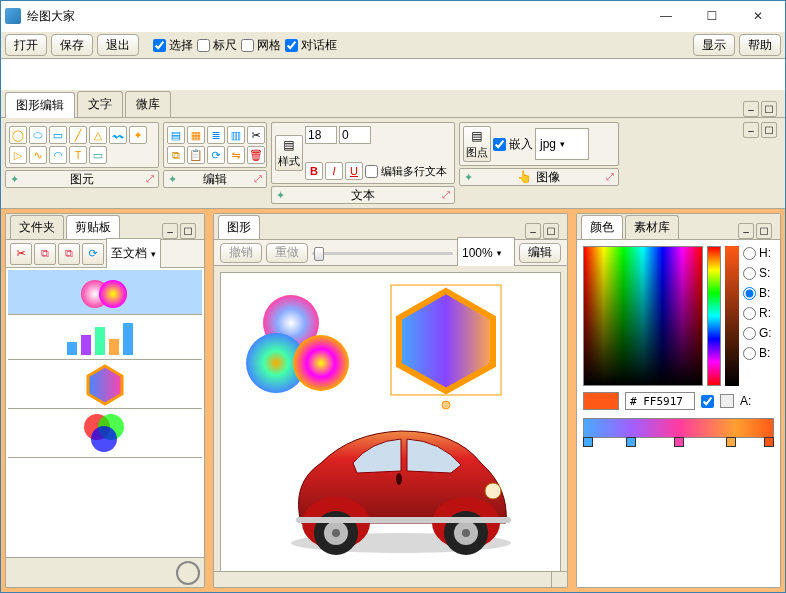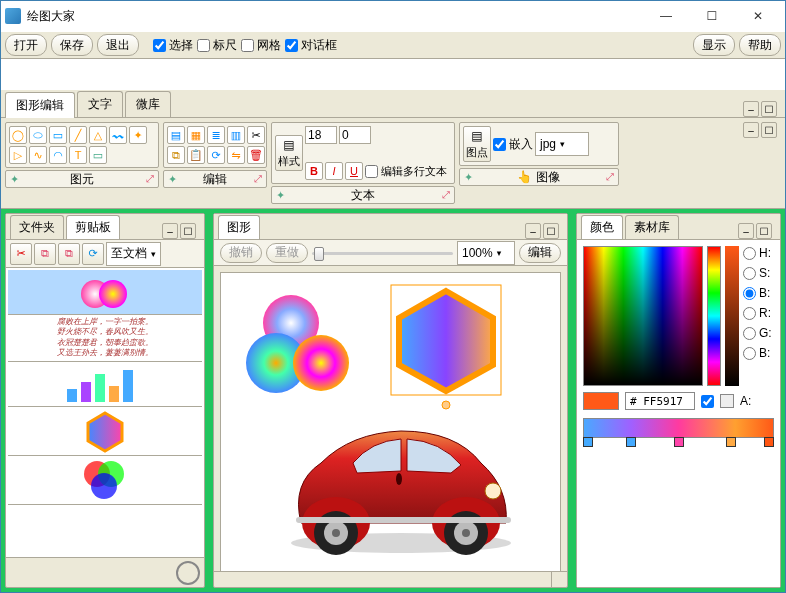--- a/index.html
+++ b/index.html
@@ -3,50 +3,50 @@
 <meta charset="utf-8">
 <style>
 * { box-sizing: border-box; margin: 0; padding: 0; font-family: "Microsoft YaHei", sans-serif; font-size: 12px; }
 body { background: #fff; }
 .window { width: 786px; height: 593px; border: 1px solid #3c7fb1; display: flex; flex-direction: column; }
 .titlebar { height: 30px; background: #fff; display: flex; align-items: center; padding: 0 4px; }
 .titlebar .app-icon { width: 16px; height: 16px; margin-right: 6px; background: linear-gradient(135deg,#4fa8e0,#2a7ab8); border-radius: 2px; }
 .titlebar .title { flex: 1; }
 .titlebar .winbtn { width: 46px; height: 30px; display: flex; align-items: center; justify-content: center; cursor: pointer; color: #333; }
 .menubar { height: 28px; background: #ece9d8; border-top: 1px solid #fff; border-bottom: 1px solid #aca899; display: flex; align-items: center; padding: 0 4px; gap: 4px; }
-.mbtn { height: 22px; padding: 0 8px; border: 1px solid #aca899; background: linear-gradient(#fff,#ece9d8); border-radius: 10px; cursor: pointer; display: flex; align-items: center; }
+.mbtn { height: 22px; padding: 0 8px; border: 1px solid #aca899; background: linear-gradient(#fff,#ece9d8); border-radius: 4px; cursor: pointer; display: flex; align-items: center; }
 .chk { display: flex; align-items: center; gap: 3px; cursor: pointer; }
 .chk input { cursor: pointer; }
 .tabbar { height: 28px; background: #ece9d8; display: flex; align-items: flex-end; padding: 4px 4px 0; gap: 2px; border-bottom:1px solid #aca899;margin-top:31px;}
 .tab { padding: 4px 10px; border: 1px solid #aca899; border-bottom: none; background: #ece9d8; cursor: pointer; border-radius: 3px 3px 0 0; }
 .tab.active { background: #fff; position: relative; top: 1px; }
 .minbtns { margin-left: auto; display: flex; gap: 2px; padding-right:4px; }
 .sqbtn { width: 16px; height: 16px; border: 1px solid #aca899; background: #ece9d8; cursor: pointer; font-size: 10px; display:flex;align-items:center;justify-content:center; border-radius:2px;}
 .ribbon { background: #ece9d8; padding: 4px; display: flex; gap: 4px; border-bottom:1px solid #aca899;}
 .rgroup { display:flex; flex-direction:column; gap:2px; }
 .rgroup-body { border:1px solid #aca899; background:#f5f3e9; padding:3px; display:flex; align-items:center; gap:2px; border-radius:2px;}
 .rgroup-title { height:18px; border:1px solid #aca899; background:#f5f3e9; display:flex; align-items:center; justify-content:center; position:relative; border-radius:2px;}
 .rgroup-title .wand { position:absolute; left:4px; font-size:11px; color:#5a8; }
 .rgroup-title .arrows { position:absolute; right:4px; font-size:10px; color:#d46; }
 .shape-btn { width:18px; height:18px; border:1px solid #aca899; background:#fff; border-radius:2px; cursor:pointer; display:flex; align-items:center; justify-content:center; font-size:11px;}
 .shape-row {display:flex; gap:2px;}
 .style-btn { width:28px; height:36px; border:1px solid #aca899; background:linear-gradient(#fff,#ece9d8); display:flex;flex-direction:column;align-items:center;justify-content:center; cursor:pointer; border-radius:2px; gap:2px;}
 .style-btn .lbl {font-size:11px;}
 .spin { width:32px; height:18px; border:1px solid #aca899; background:#fff; padding:0 2px; display:flex;align-items:center;}
-.content { flex:1; display:flex; background:#22c55e; overflow:hidden;}
+.content { flex:1; display:flex; background:#fdba74; overflow:hidden;}
 .panel { border:1px solid #aca899; background:#ece9d8; margin:4px; display:flex; flex-direction:column; border-radius:2px;}
 .panel-left { width:200px; }
 .panel-mid { flex:1; }
 .panel-right { width:205px; }
 .ptabs { height:26px; display:flex; align-items:flex-end; padding:4px 4px 0; gap:2px; border-bottom:1px solid #aca899; background:#ece9d8;}
 .ptab { padding:3px 8px; border:1px solid #aca899; border-bottom:none; background:#ece9d8; cursor:pointer; border-radius:3px 3px 0 0; font-size:12px;}
 .ptab.active { background:#fff; }
 .ptoolbar { height:28px; padding:2px 4px; display:flex; align-items:center; gap:2px; border-bottom:1px solid #aca899; background:#f5f3e9;}
 .tbtn { width:22px; height:22px; border:1px solid #aca899; background:linear-gradient(#fff,#ece9d8); border-radius:2px; cursor:pointer; display:flex;align-items:center;justify-content:center; font-size:11px;}
-.combo { height:24px; border:1px solid #aca899; background:#fff; padding:0 4px; display:flex;align-items:center; gap:4px; cursor:pointer;}
+.combo { height:32px; border:1px solid #aca899; background:#fff; padding:0 4px; display:flex;align-items:center; gap:4px; cursor:pointer;}
 .combo::after { content:"▾"; font-size:9px;}
 .pbody { flex:1; overflow:auto; background:#fff; padding:2px;}
 .clip-item { border-bottom:1px solid #aca899; padding:2px; min-height:44px; display:flex;align-items:center;justify-content:center;}
 .canvas-wrap { flex:1; background:#ece9d8; position:relative; overflow:hidden;}
 .canvas-zoom-bar { height:26px; display:flex; gap:4px; padding:2px 6px; border-bottom:1px solid #aca899;}
 .canvas-label { height:22px; padding:2px 6px; border-bottom:1px solid #aca899; background:#fff;}
 .canvas { background:#fff; margin:6px; height:300px; border:1px solid #aca899; position:relative; overflow:hidden;}
 .slider { flex:1; height:14px; position:relative;}
 .slider-track { position:absolute; top:6px; left:0; right:0; height:3px; background:#ccc; border-radius:2px;}
 .slider-thumb { position:absolute; top:1px; left:2px; width:10px; height:14px; background:linear-gradient(#fff,#ddd); border:1px solid #888; border-radius:2px; cursor:pointer;}
@@ -244,23 +244,20 @@
                   <stop offset="0" stop-color="#fff"></stop>
                   <stop offset="1" stop-color="#f4a"></stop>
                 </radialGradient>
                 <radialGradient id="g2">
                   <stop offset="0" stop-color="#ff0"></stop>
                   <stop offset="1" stop-color="#f0f"></stop>
                 </radialGradient>
               </defs>
             </svg>
         </div>
-        <div class="clip-item">
-            <div style="font-size:8px;color:#a33;font-style:italic;line-height:1.3;">腐败在上岸，一字一拍案。<br>野火烧不尽，春风吹又生。<br>衣冠楚楚君，朝奉趋蛮歌。<br>又选王孙去，萋萋满别情。</div>
-          </div>
         <div class="clip-item">
             <svg width="80" height="40">
               <rect x="2" y="25" width="10" height="13" fill="#4af"></rect>
               <rect x="16" y="18" width="10" height="20" fill="#a4f"></rect>
               <rect x="30" y="10" width="10" height="28" fill="#4fa"></rect>
               <rect x="44" y="22" width="10" height="16" fill="#fa4"></rect>
               <rect x="58" y="6" width="10" height="32" fill="#4af"></rect>
             </svg>
           </div>
         <div class="clip-item">

